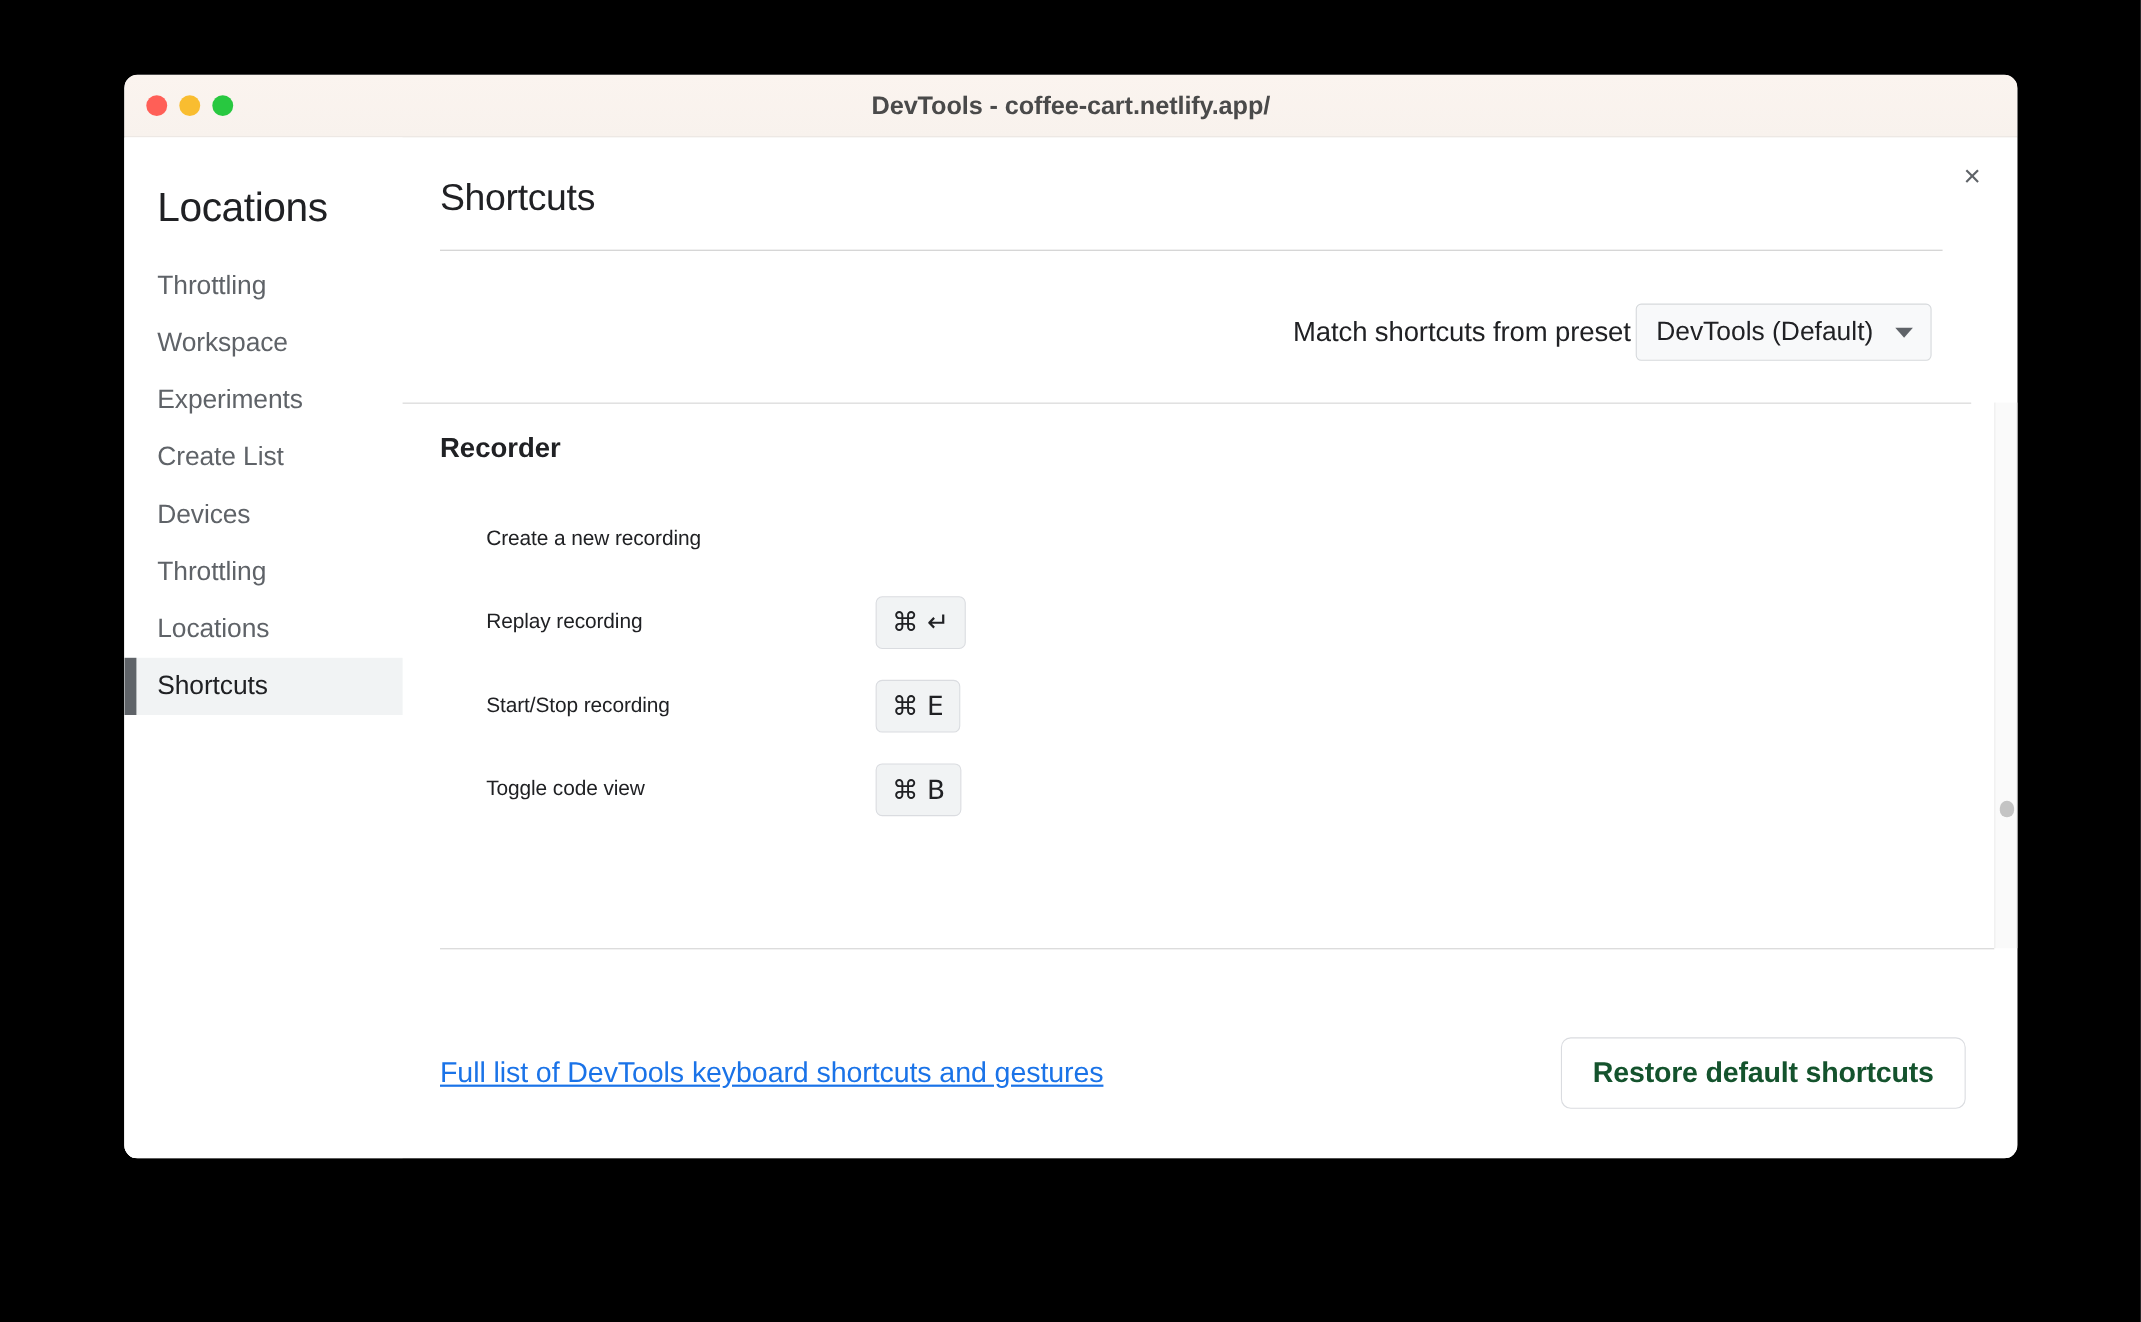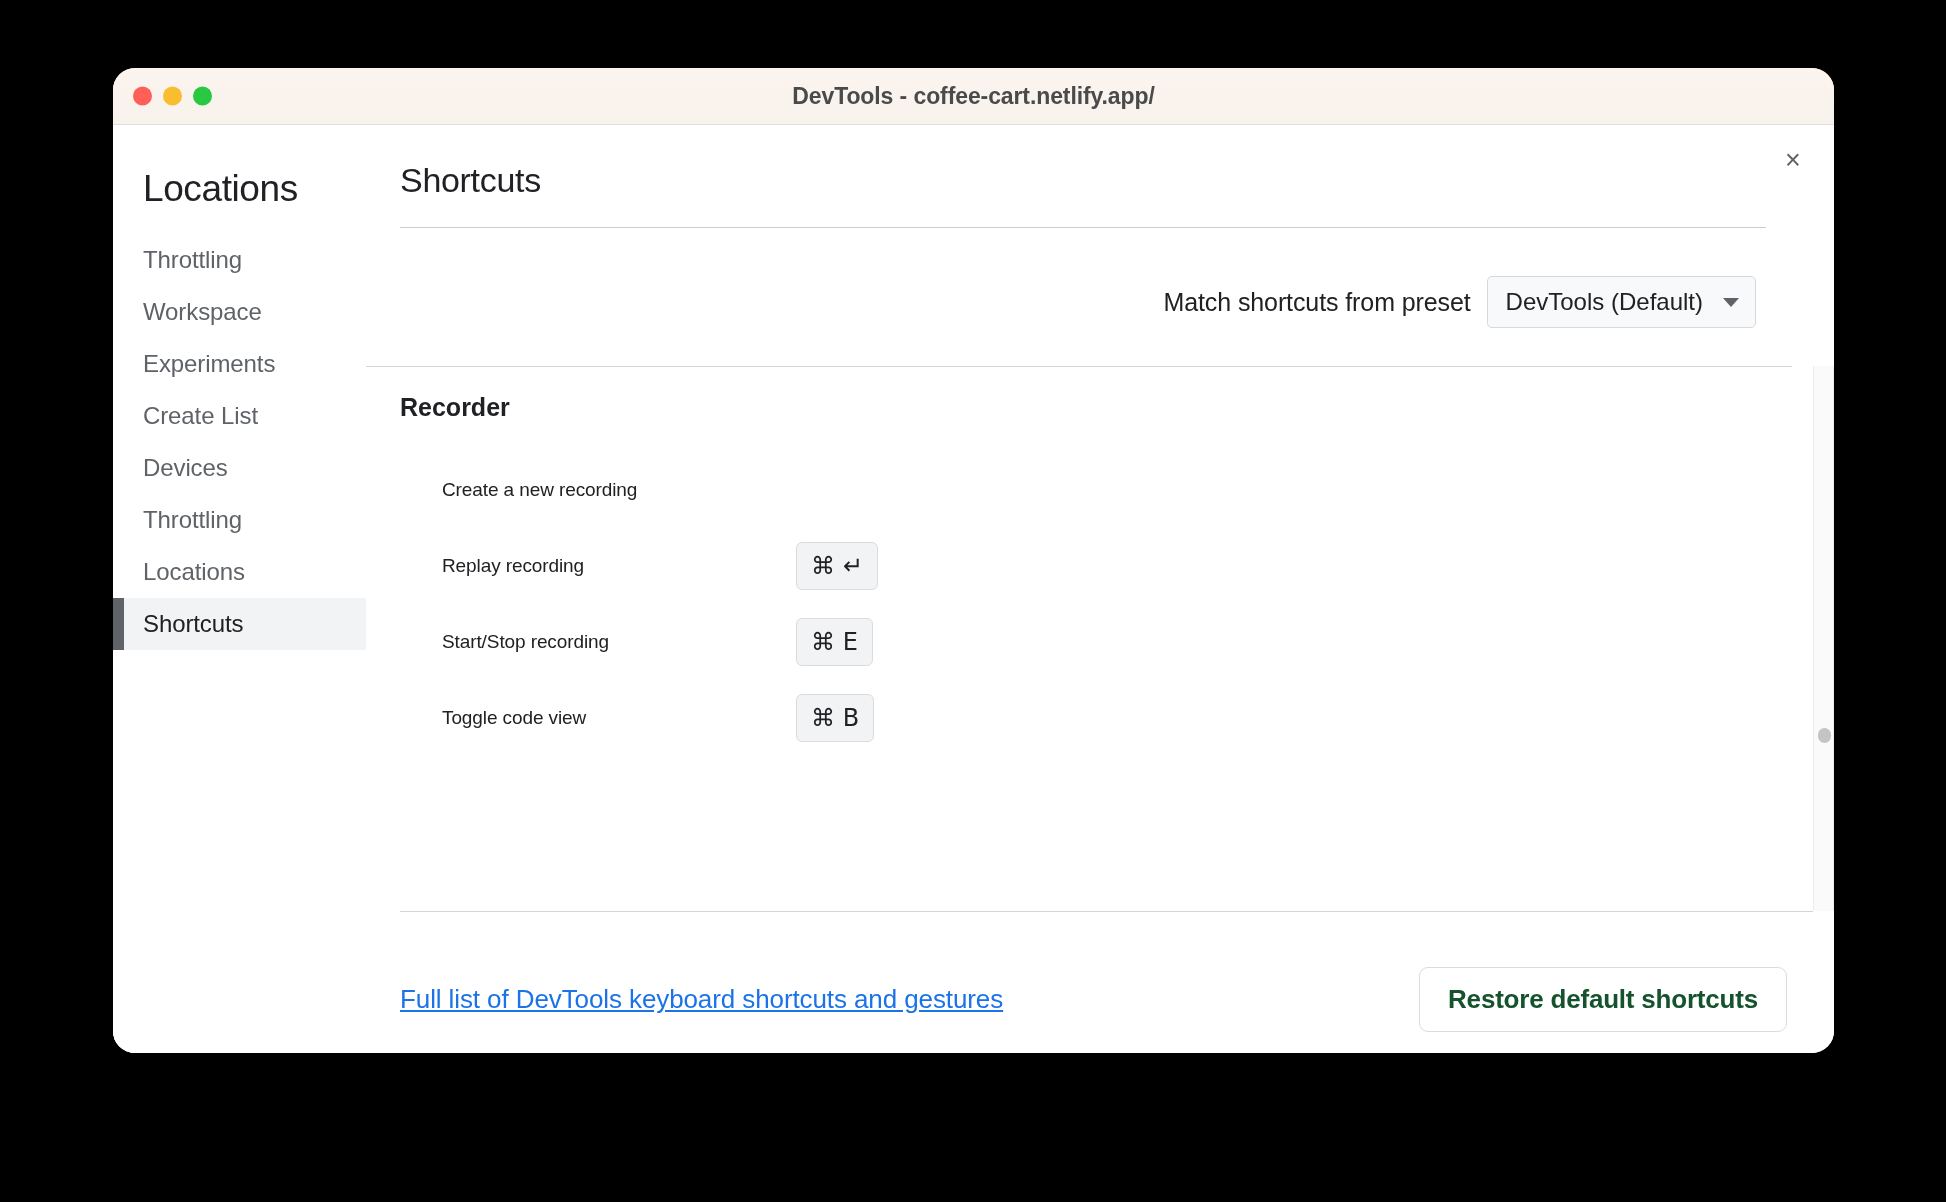--- a/index.html
+++ b/index.html
@@ -14,21 +14,21 @@
   }
 
   
   .window {
     position: absolute;
     left: 113px;
     top: 68px;
     width: 1721px;
     height: 985px;
     background: #ffffff;
-    border-radius: 22px;
+    border-radius: 12px;
     overflow: hidden;
     box-shadow: 0 22px 60px rgba(0,0,0,0.45);
   }
 
   .titlebar {
     position: relative;
     height: 57px;
     background: linear-gradient(180deg, #fbf4ef 0%, #f8f2ed 100%);
     border-bottom: 1px solid #e3ddd8;
     display: flex;
@@ -148,21 +148,21 @@
   .header-rule {
     height: 1px;
     background: #cdcdcd;
     margin-right: 0;
   }
 
   .preset-row {
     display: flex;
     align-items: center;
     justify-content: flex-end;
-    gap: 16px;
+    gap: 4px;
     padding: 48px 78px 0 34px;
   }
   .preset-label {
     font-size: 25px;
     color: #202124;
     letter-spacing: -0.1px;
   }
   .preset-select {
     display: flex;
     align-items: center;
@@ -263,21 +263,21 @@
   
   .footer {
     flex: 0 0 auto;
     border-top: 1px solid #d4d4d4;
     margin-left: 34px;
     margin-right: 21px;
     padding: 34px 0 0 0;
     display: flex;
     align-items: center;
     justify-content: space-between;
-    height: 142px;
+    height: 191px;
   }
   .footer-link {
     font-size: 26px;
     color: #1a73e8;
     text-decoration: underline;
     cursor: pointer;
     letter-spacing: -0.1px;
   }
   .restore-btn {
     font-family: "Liberation Sans", sans-serif;

